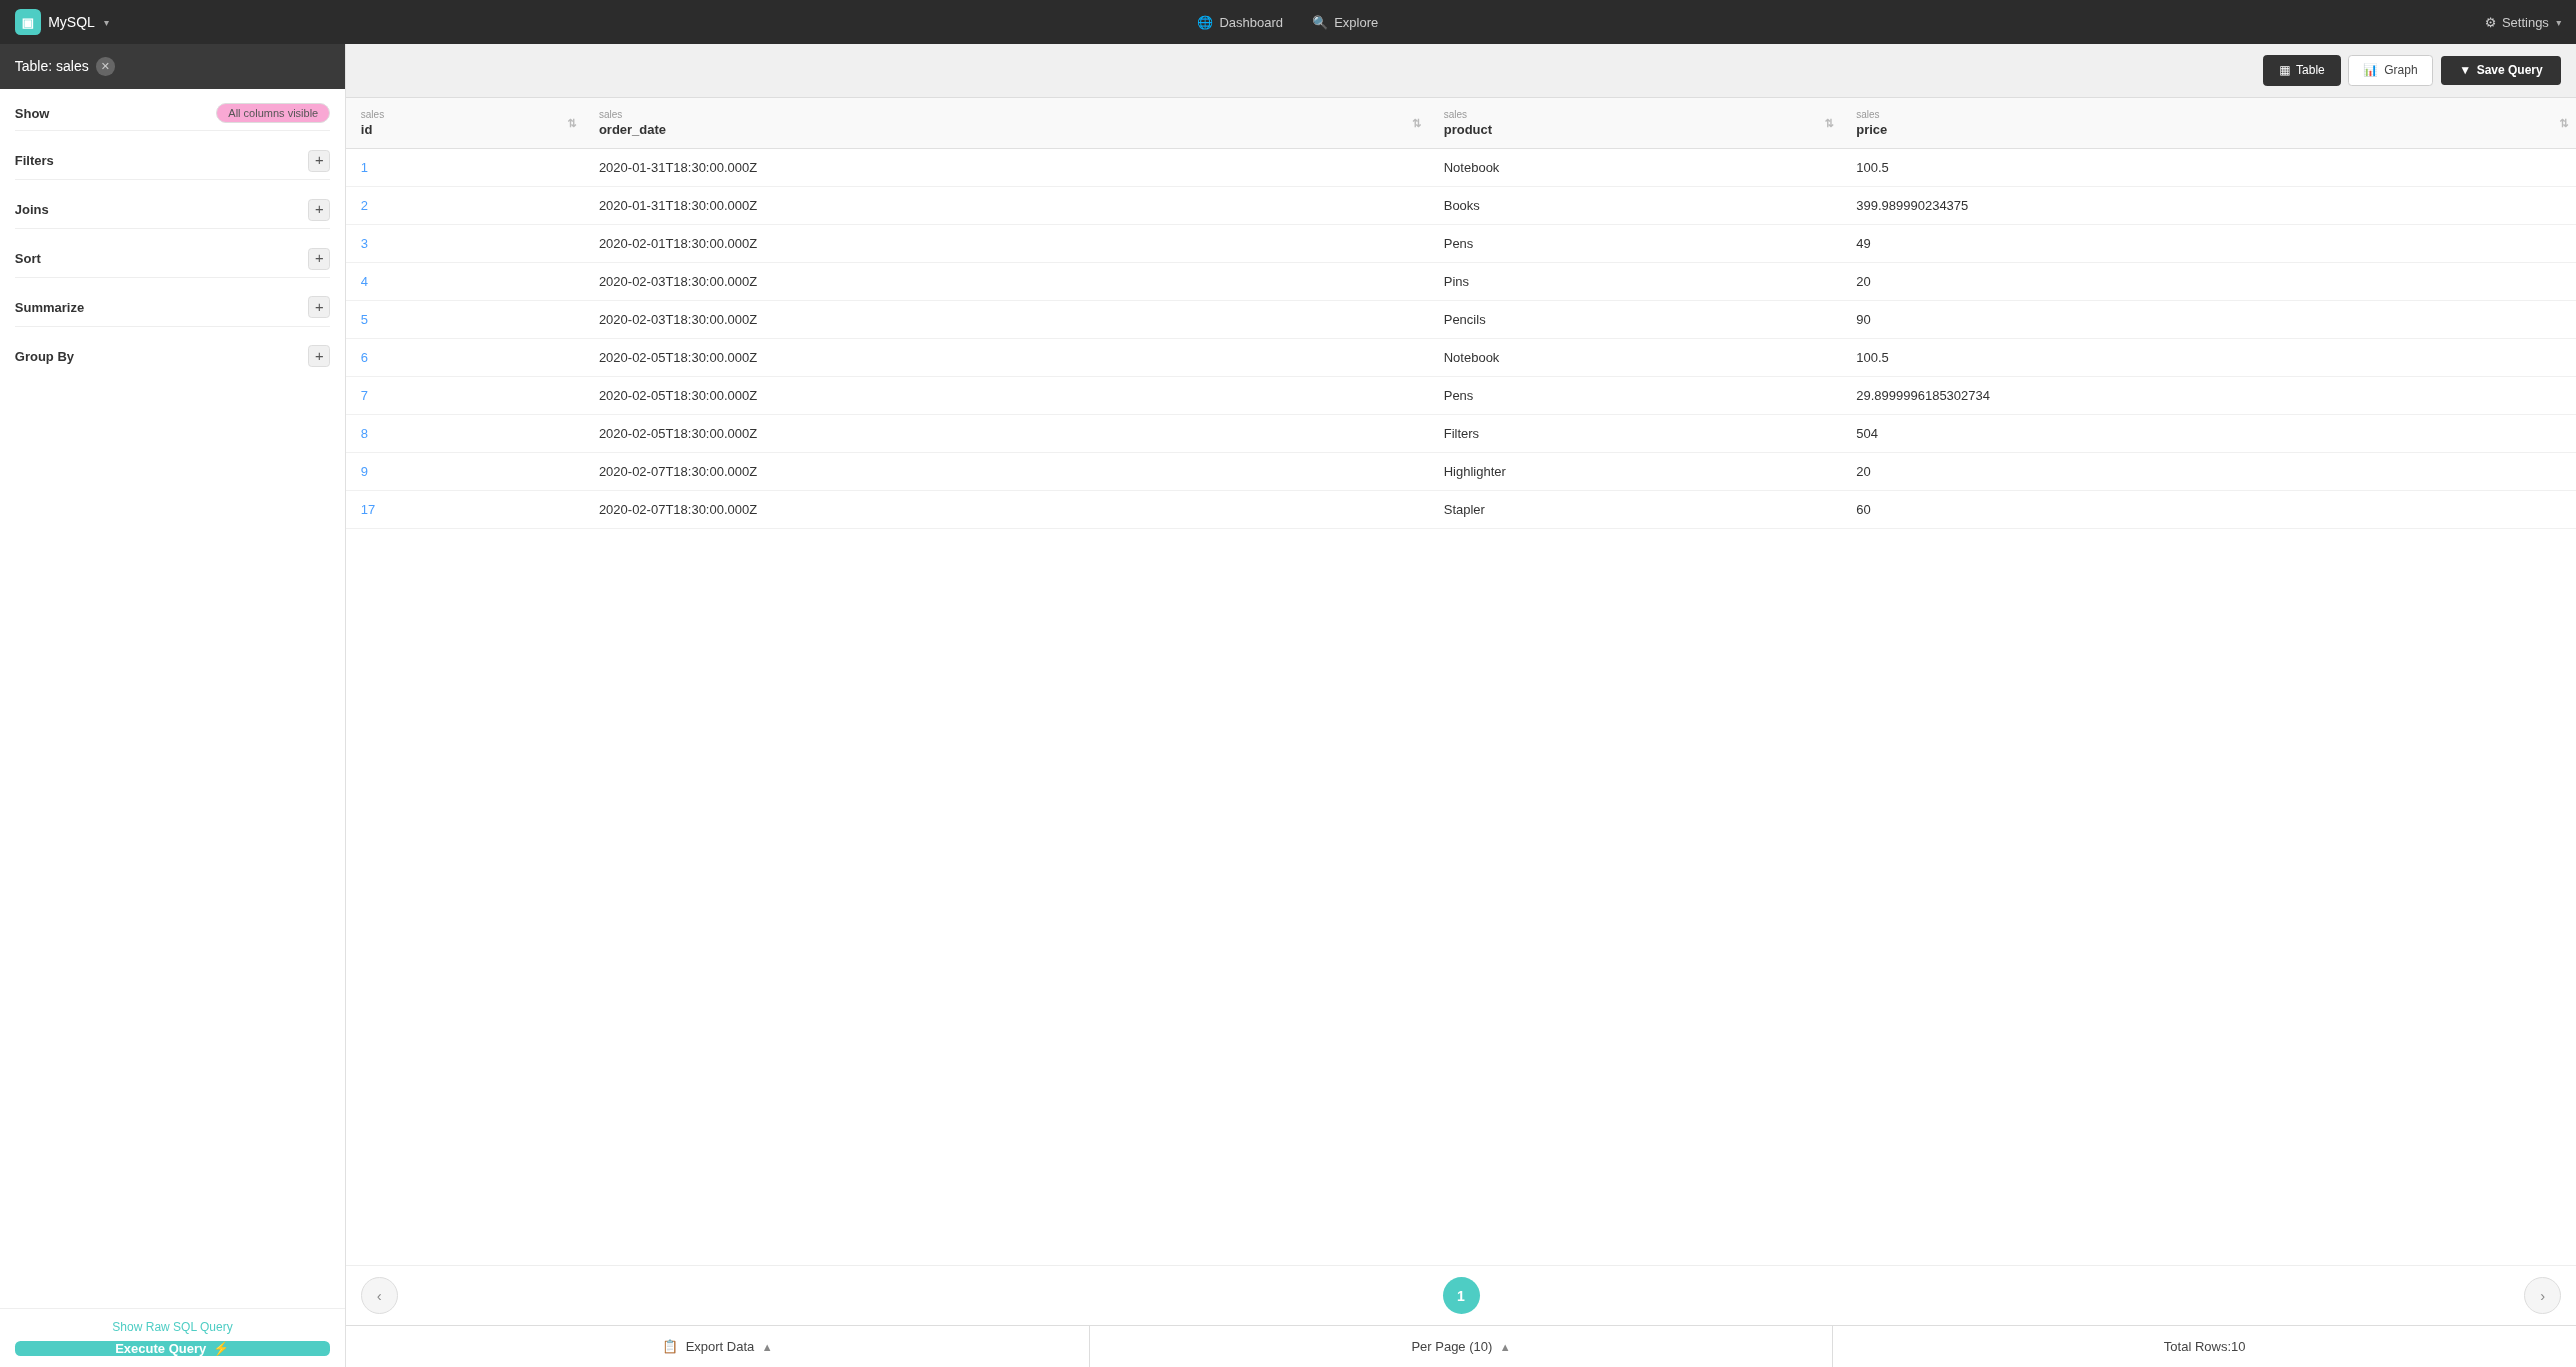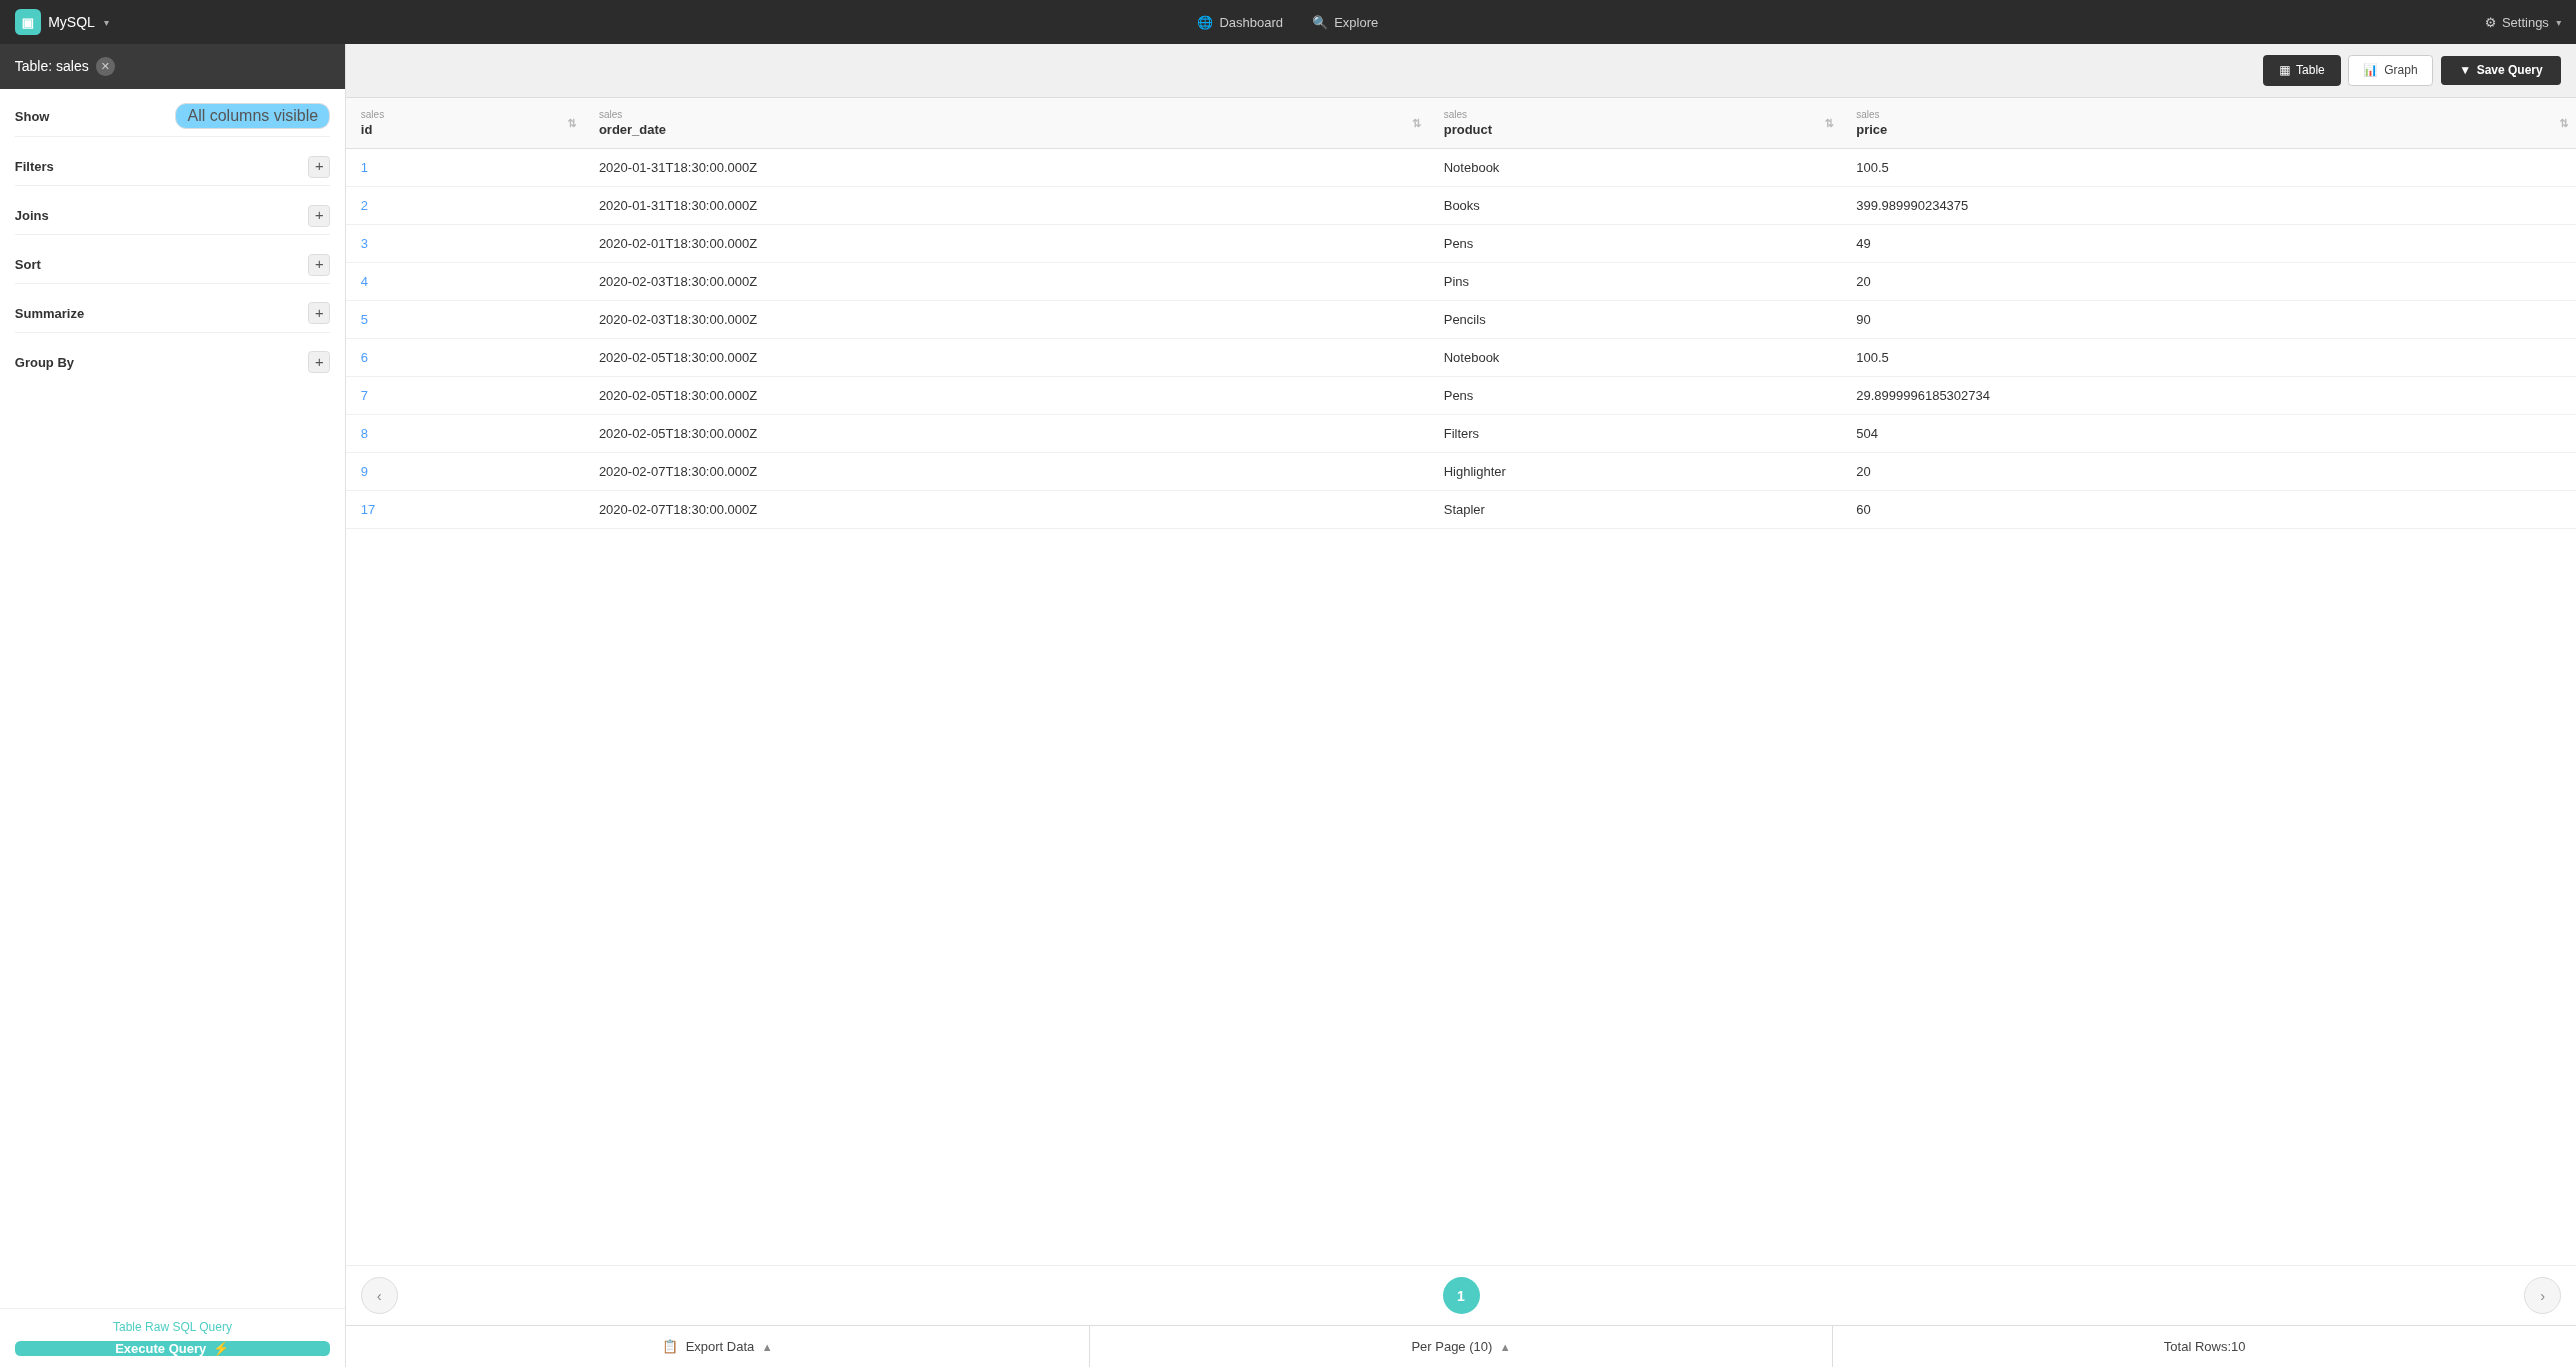--- a/index.html
+++ b/index.html
@@ -110,25 +110,25 @@
       align-items: center;
       justify-content: space-between;
       margin-bottom: 7.4px;
     }
     .sidebar-section-label {
       font-size: 13px;
       font-weight: 600;
       color: #333;
     }
     .show-btn {
-      background: #7dd3fc;
+      background: #f9a8d4;
       border: 0.9px solid #ddd;
       border-radius: 11px;
       padding: 2.8px 11px;
-      font-size: 16px;
+      font-size: 11px;
       cursor: pointer;
       color: #555;
     }
     .add-btn {
       width: 22px;
       height: 22px;
       background: #f0f0f0;
       border: 0.9px solid #ddd;
       border-radius: 3.7px;
       display: flex;
@@ -414,21 +414,21 @@
       <div class="sidebar-section">
         <div class="sidebar-section-header">
           <span class="sidebar-section-label">Group By</span>
           <button class="add-btn">+</button>
         </div>
       </div>
 
     </div>
 
     <div class="sidebar-footer">
-      <a class="show-sql-link">Table Raw SQL Query</a>
+      <a class="show-sql-link">Show Raw SQL Query</a>
       <button class="execute-btn">
         <span>Execute Query</span>
         <span>⚡</span>
       </button>
     </div>
   </aside>
 
   <div class="content-area">
 
     <div class="content-toolbar">

